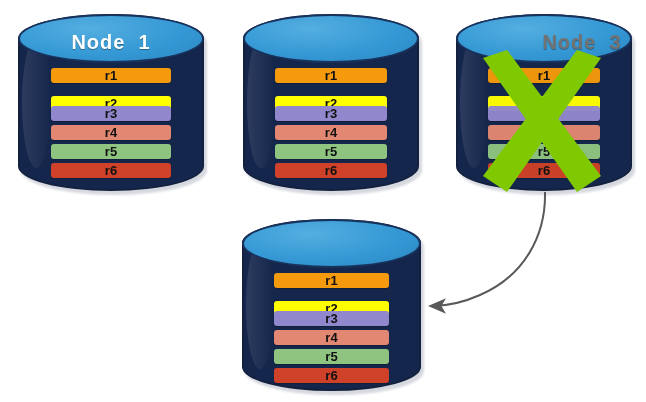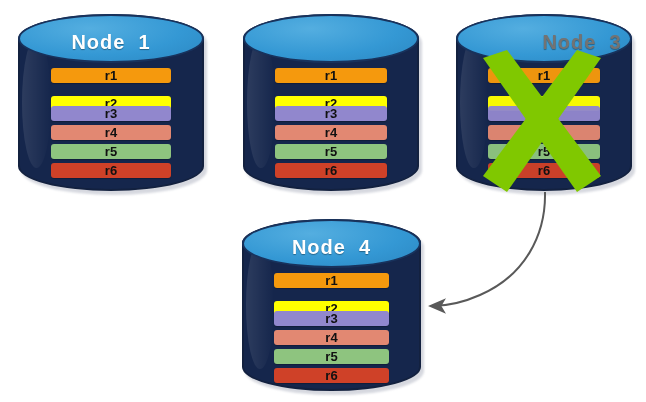--- a/index.html
+++ b/index.html
@@ -151,21 +151,20 @@
       <div class="row i5" style="background: rgb(207, 65, 40); color: rgb(17, 17, 17);">r6</div>
     </div>
   </div>
 
   <div class="node n4">
     <div class="cyl-shadow"></div>
     <div class="body" style="background: rgb(21, 38, 76);">
       <div class="body-gloss"></div>
     </div>
     <div class="top"></div>
-    <div class="title" style="color: rgb(255, 255, 255);">Node  4</div>
     <div class="rows">
       <div class="row i0" style="background: rgb(245, 153, 13); color: rgb(17, 17, 17);">r1</div>
       <div class="row i1" style="background: rgb(255, 255, 0); color: rgb(17, 17, 17);">r2</div>
       <div class="row i2" style="background: rgb(145, 135, 205); color: rgb(17, 17, 17);">r3</div>
       <div class="row i3" style="background: rgb(226, 136, 114); color: rgb(17, 17, 17);">r4</div>
       <div class="row i4" style="background: rgb(142, 196, 127); color: rgb(17, 17, 17);">r5</div>
       <div class="row i5" style="background: rgb(207, 65, 40); color: rgb(17, 17, 17);">r6</div>
     </div>
   </div>
 

